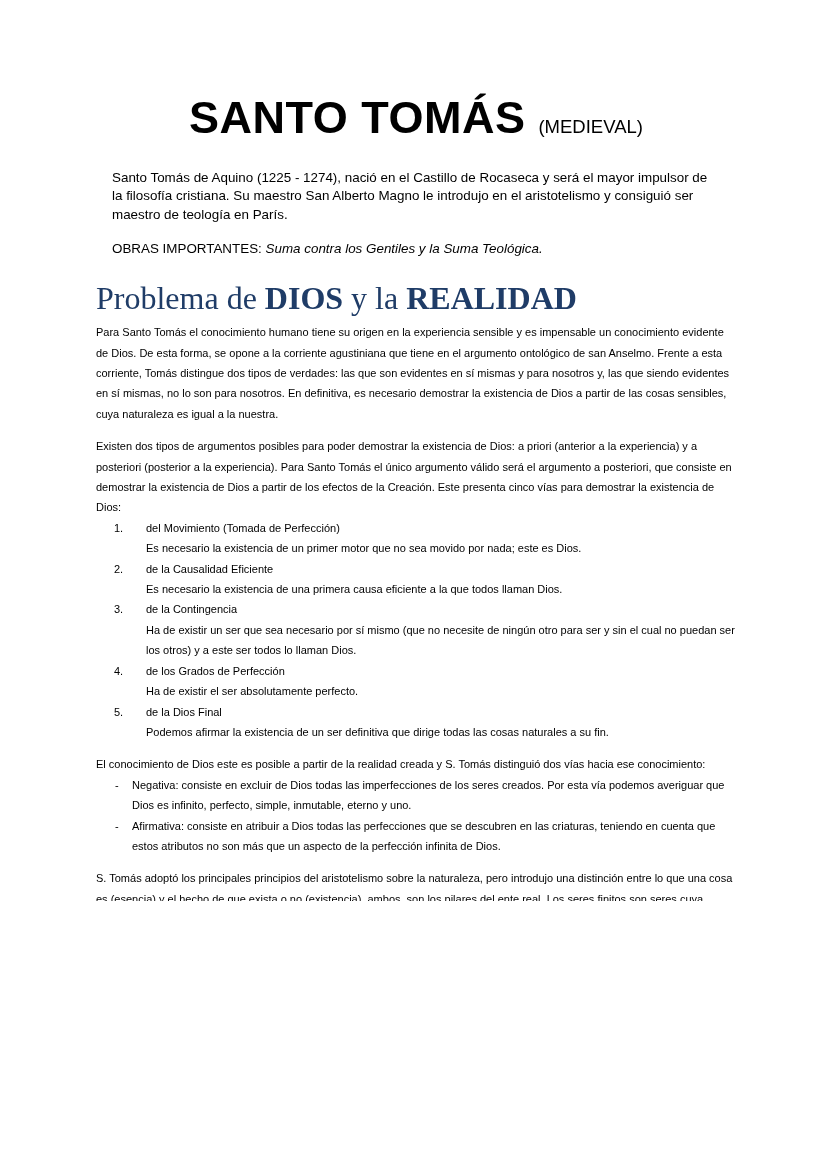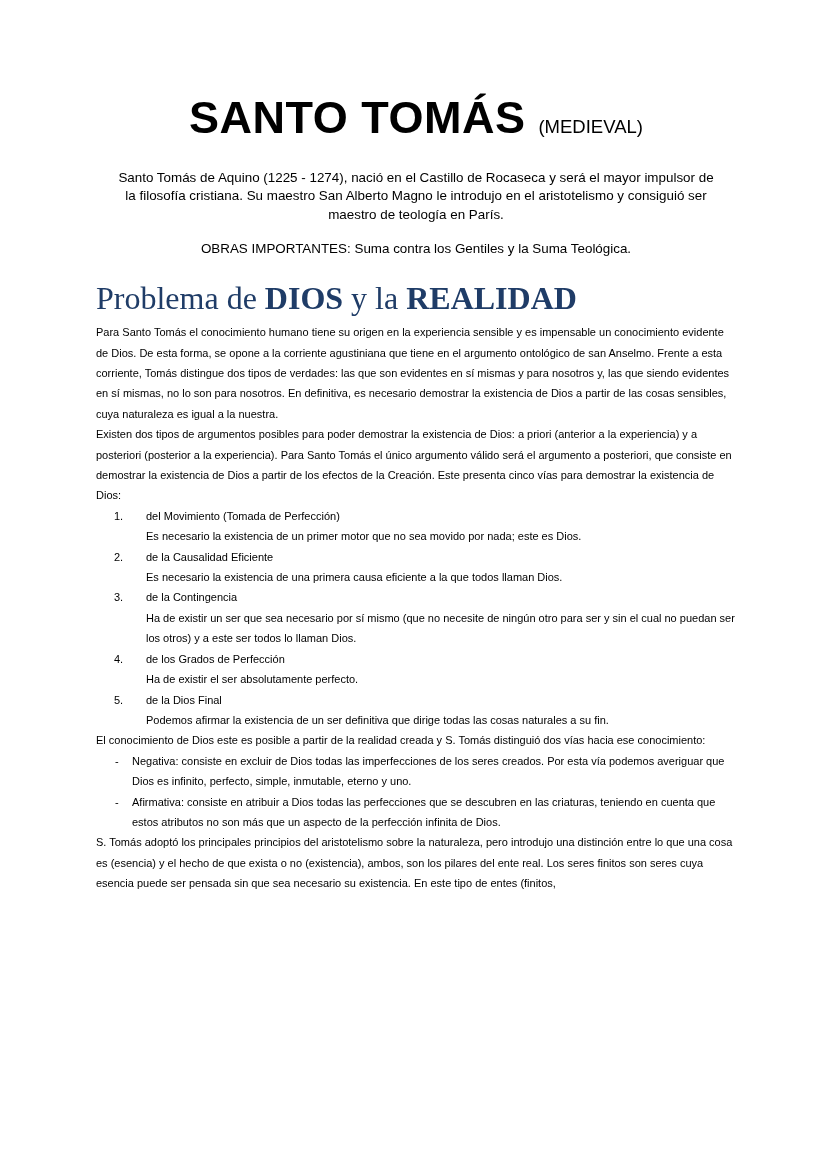--- a/index.html
+++ b/index.html
@@ -34,40 +34,40 @@
     font-size: 18.5px;
     font-weight: normal;
     letter-spacing: 0;
   }
   
   .intro {
     margin-top: 14px;
     font-size: 13.4px;
     line-height: 18.3px;
   }
-  .intro p { margin: 16px; text-align: center; }
-  .italic { }
+  .intro p { margin: 16px; }
+  .italic { font-style: italic; }
   
   .section-heading {
     margin: 24px 0 0 0;
     font-family: "Liberation Serif", "DejaVu Serif", serif;
     font-size: 32px;
     line-height: 32px;
     font-weight: normal;
     color: var(--heading-color, #1f3c67);
   }
   .section-heading .hbold { font-weight: bold; }
   
   .body-text {
     font-size: 11px;
     line-height: 20.4px;
   }
   .body-text p { margin: 8px 0 0 0; }
   .body-text p + p,
-  .body-text p.flush { margin-top: 0; }
+  .body-text p.flush { margin-top: 12px; }
   
   .n-item {
     position: relative;
     padding-left: 50px;
     margin: 0;
   }
   .n-marker {
     position: absolute;
     left: 18px;
     top: 0;

